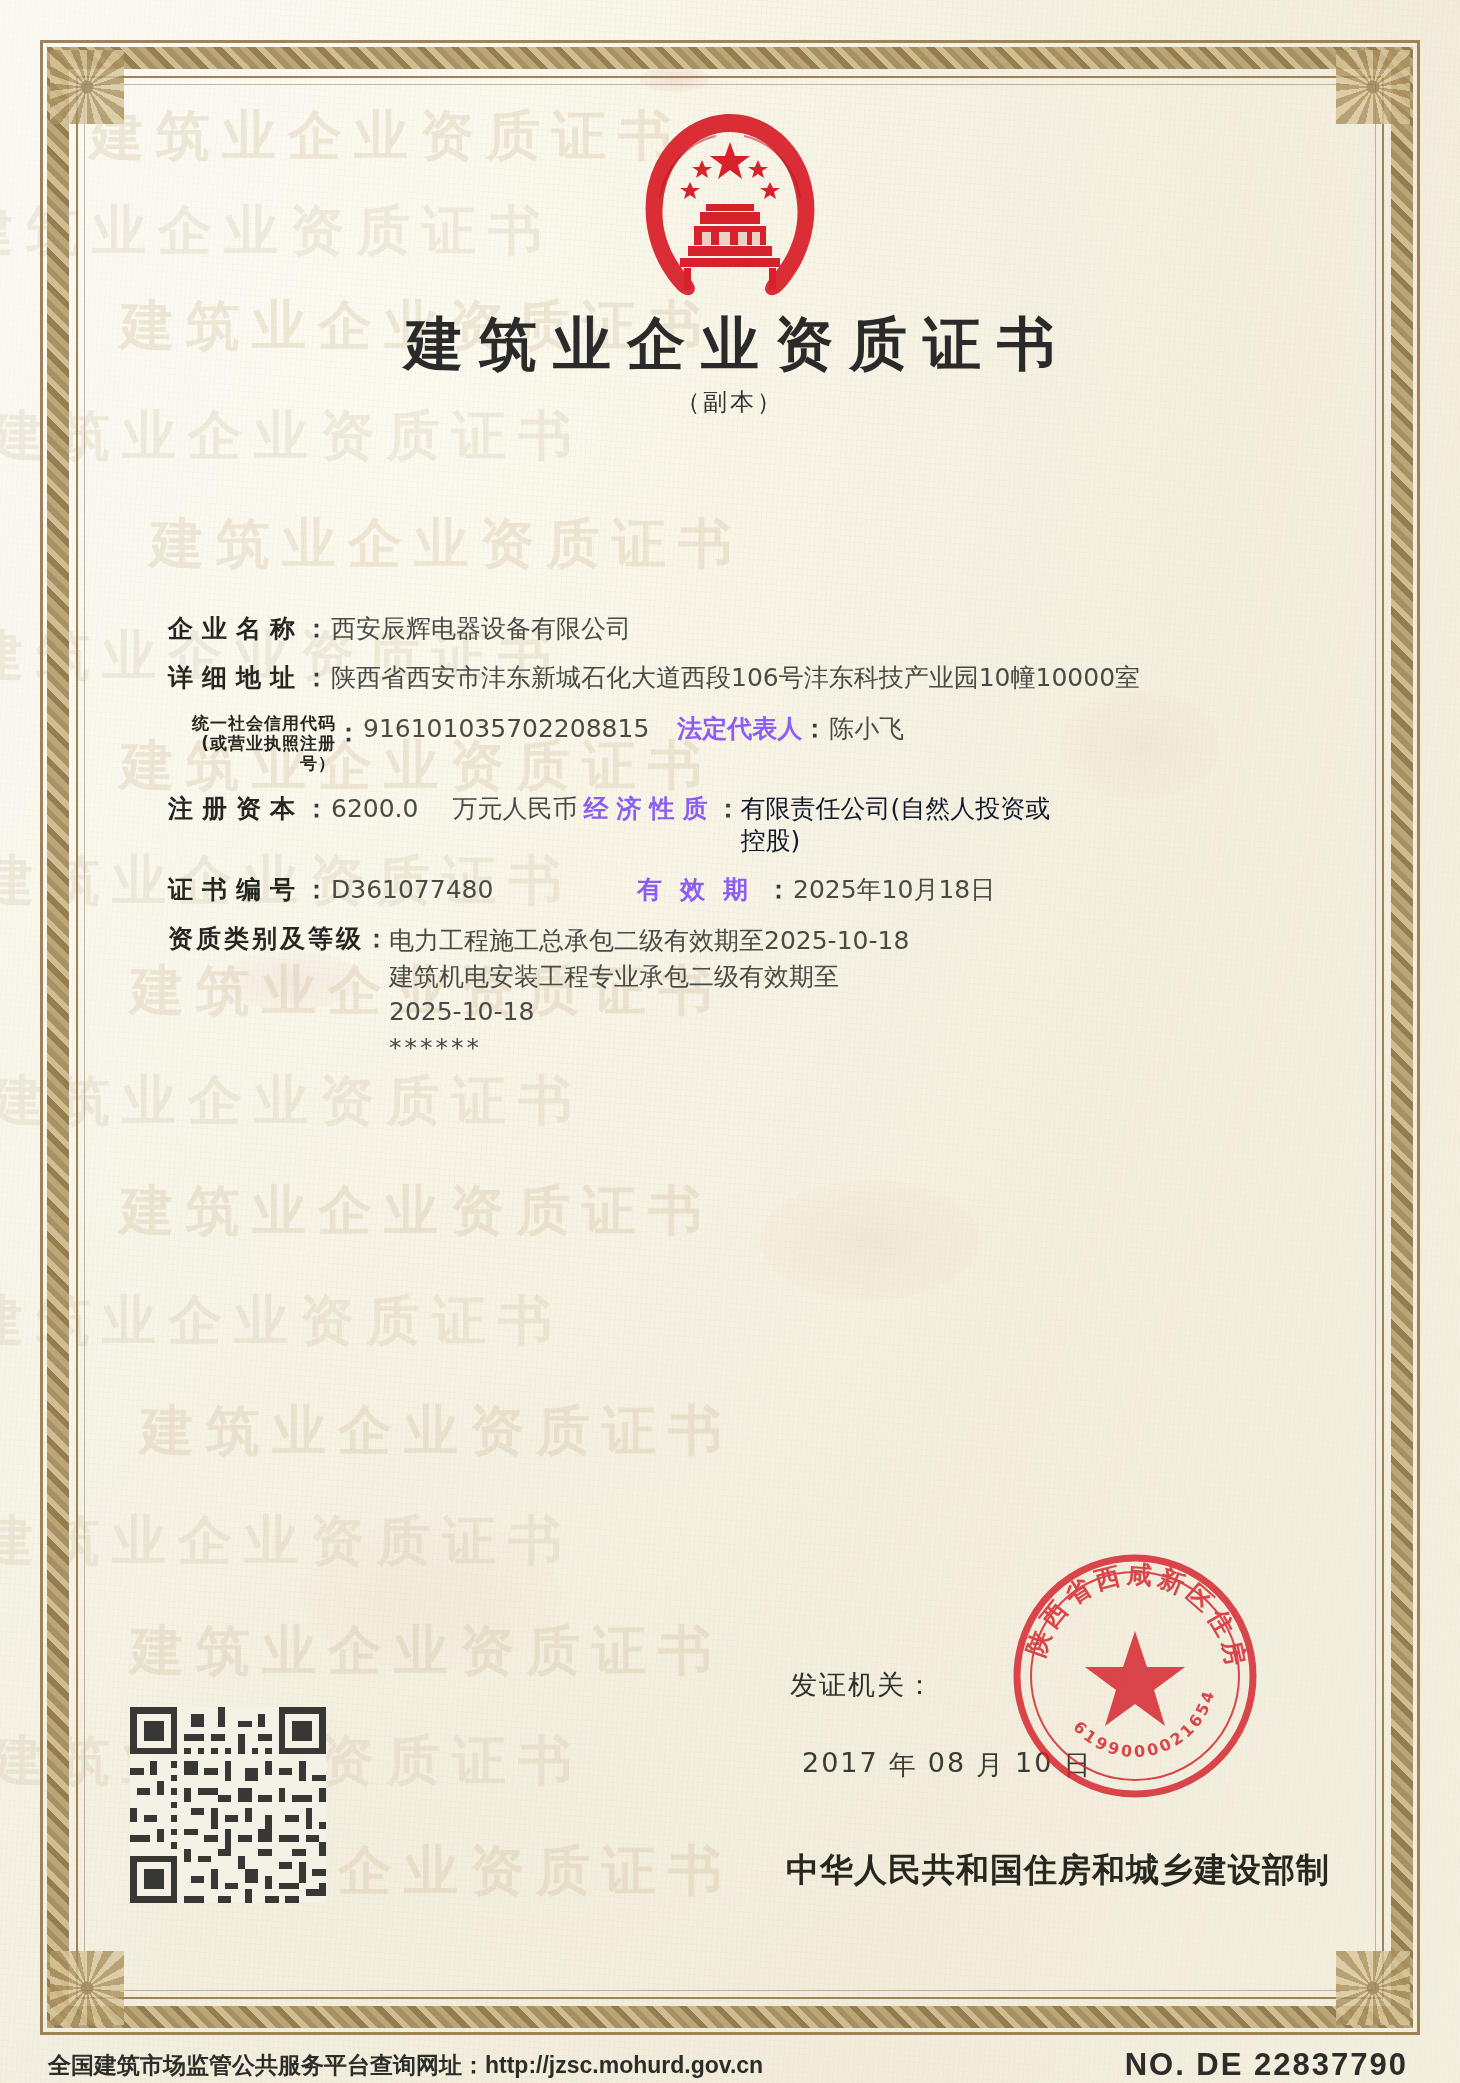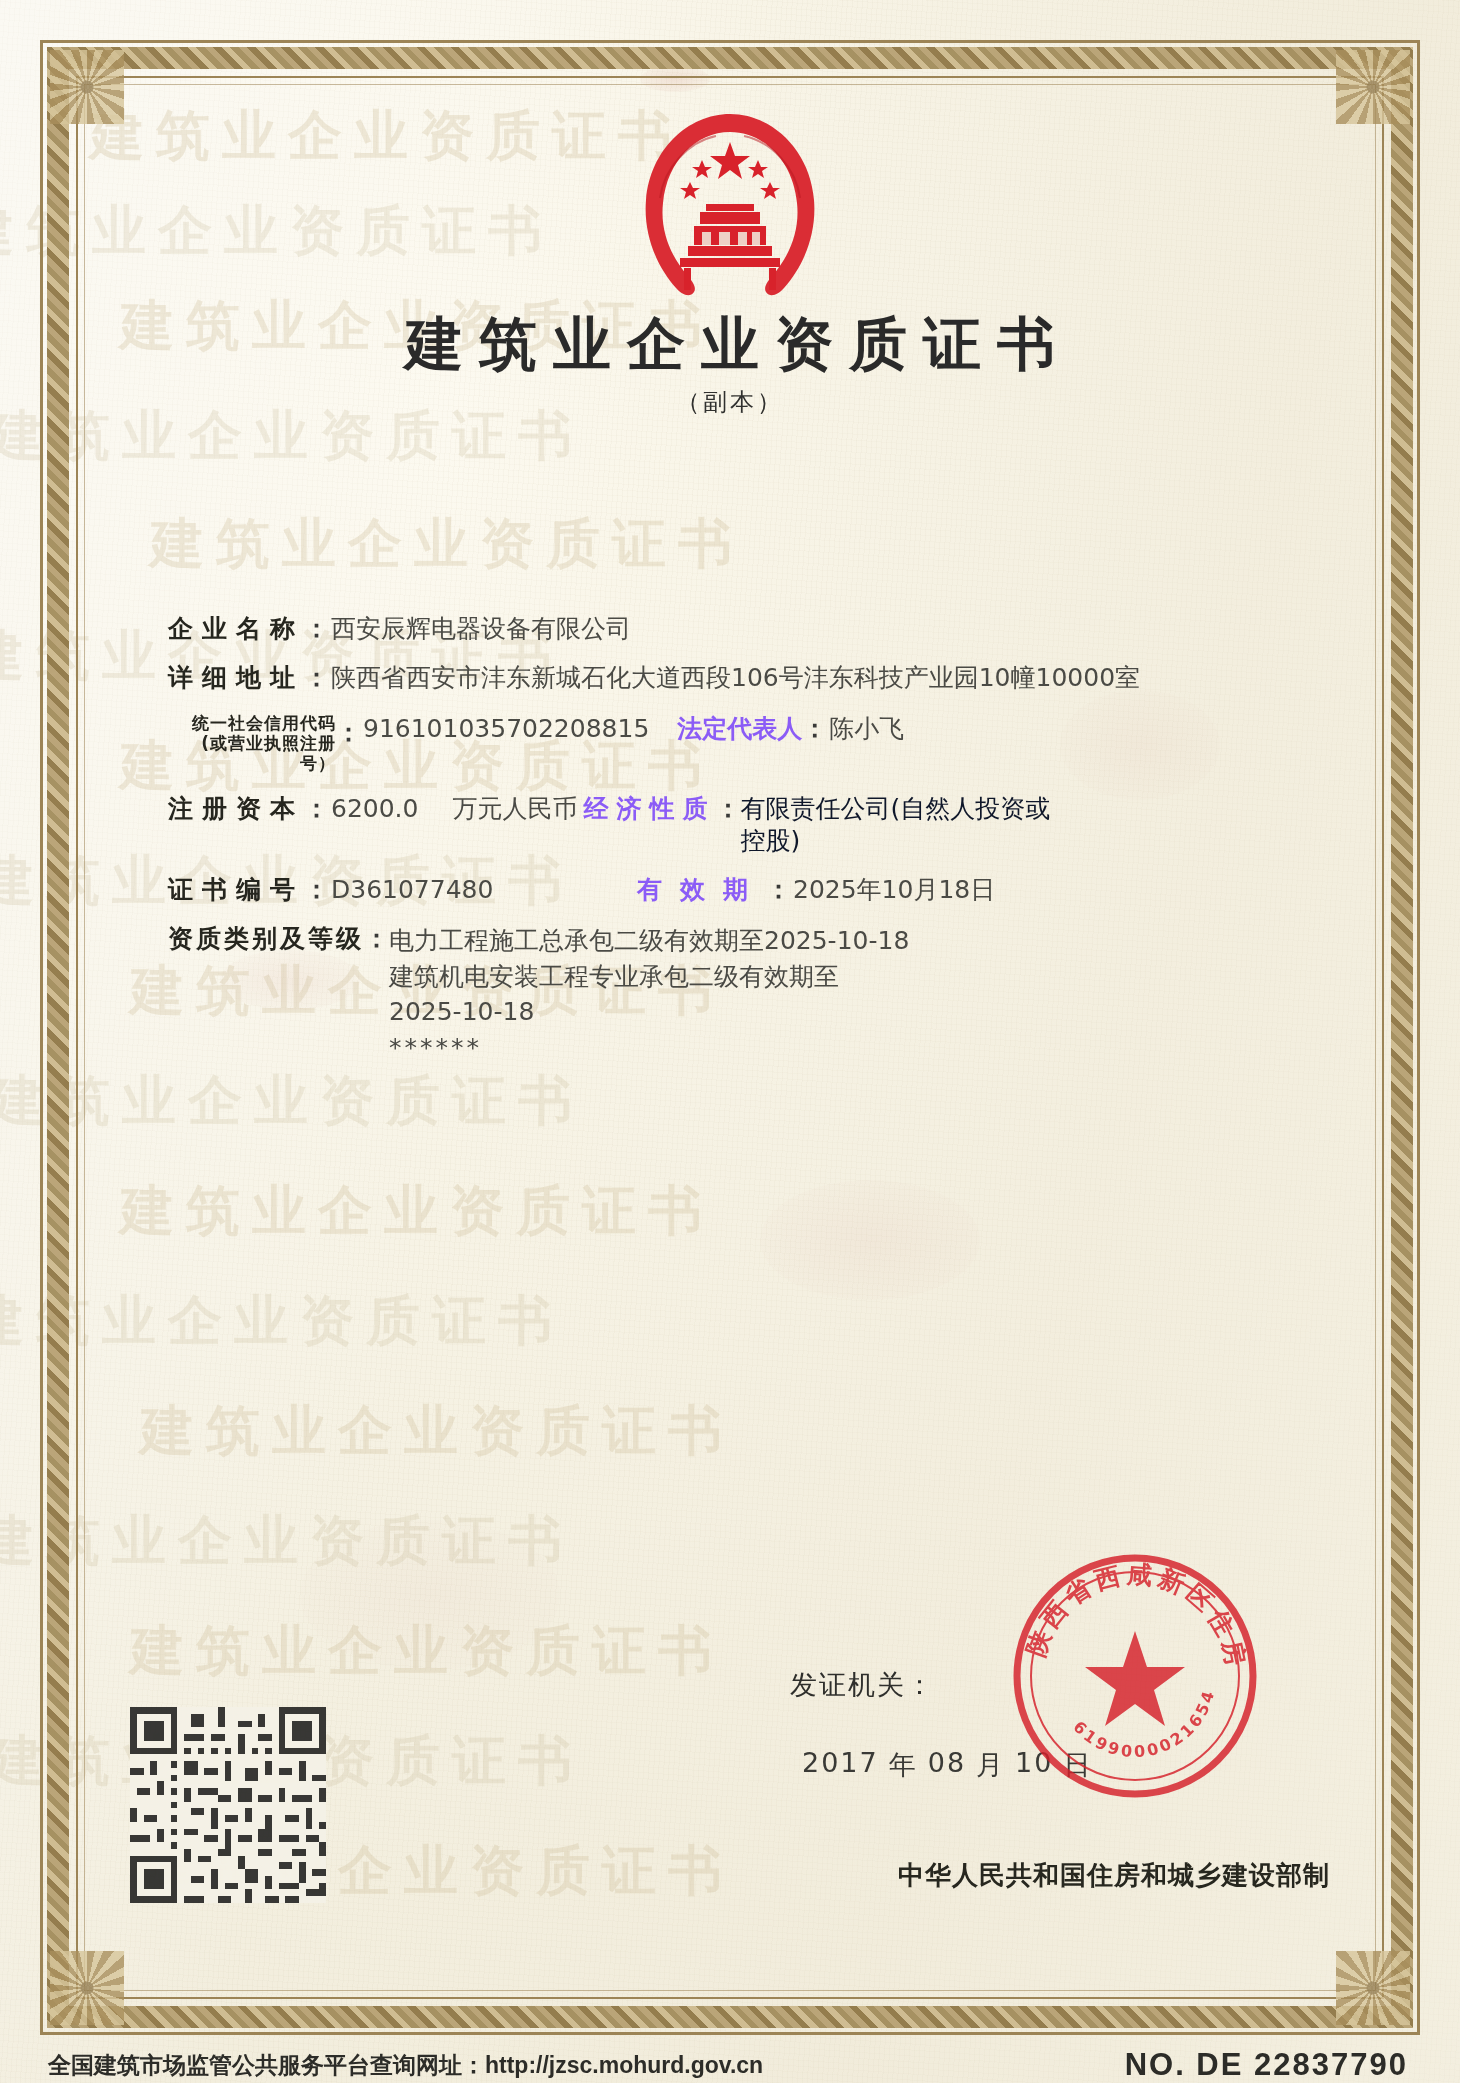--- a/index.html
+++ b/index.html
@@ -236,21 +236,21 @@
     display: flex;
     gap: 10px;
     color: #3a3a36;
     padding-left: 12px;
   }
   .date-line span.num { font-weight: 400; }
   .ministry {
     position: absolute;
     right: 130px;
     bottom: 190px;
-    font-size: 26px;
+    font-size: 33px;
     font-weight: 700;
     letter-spacing: 1px;
     color: #27271f;
     font-family: "DejaVu Sans", sans-serif;
   }
 
   
   .seal {
     position: absolute;
     right: 196px;

